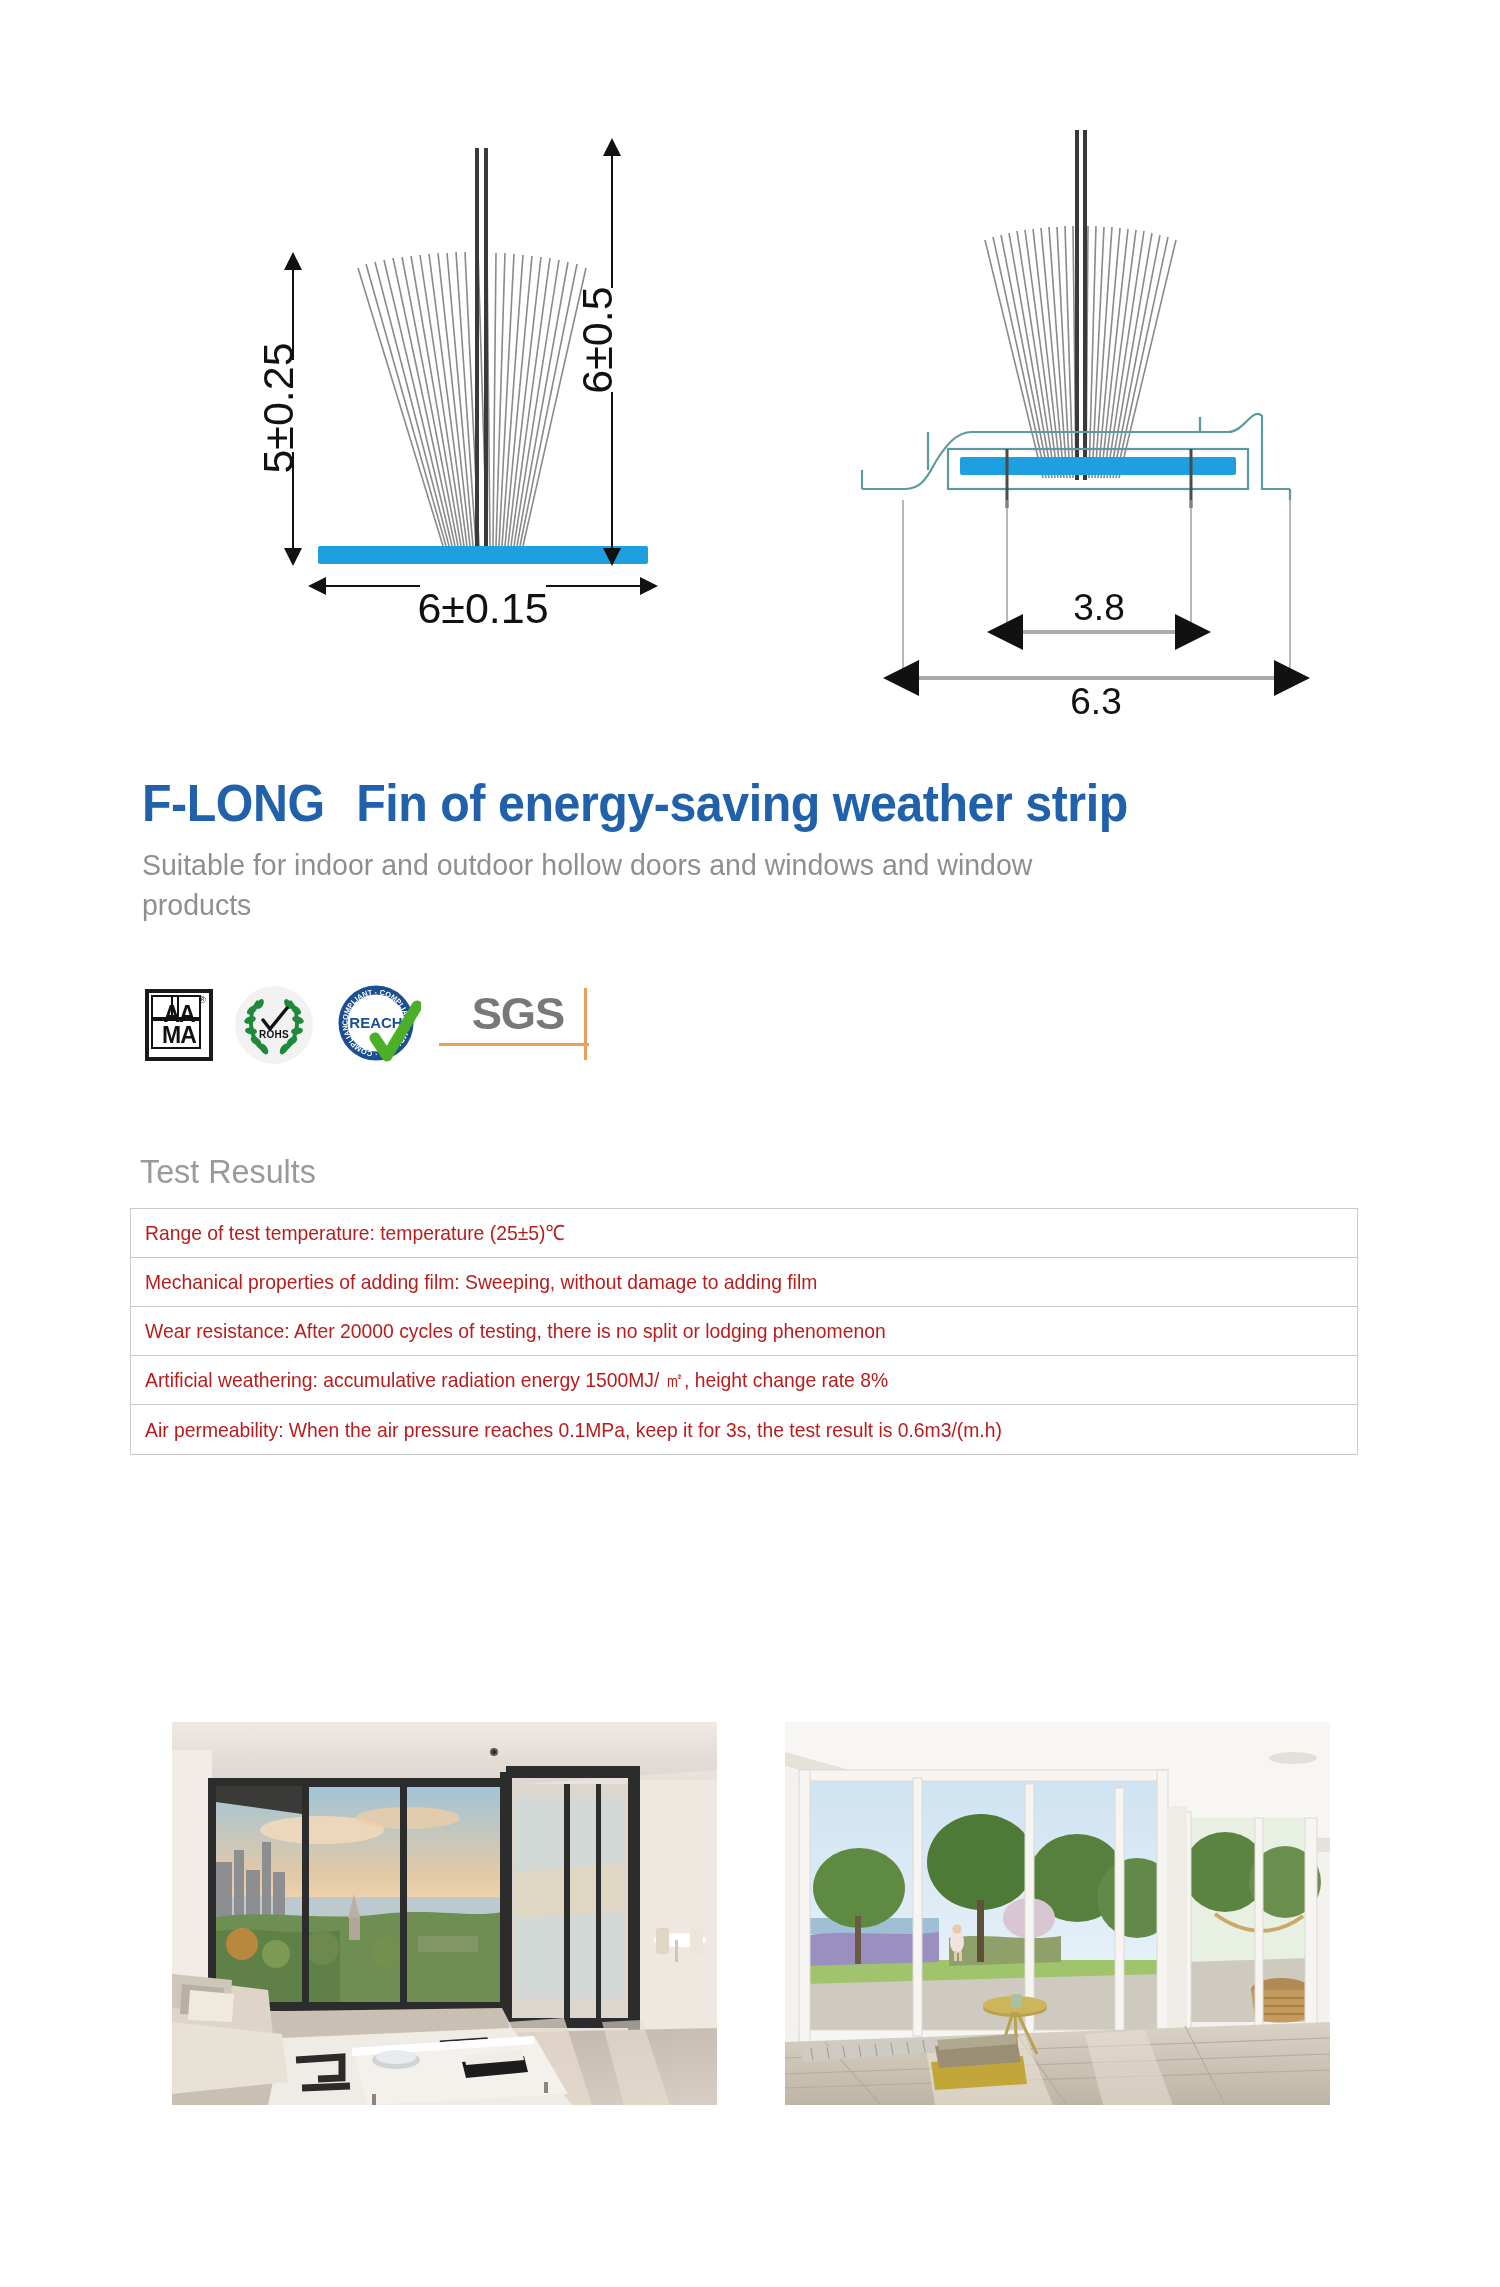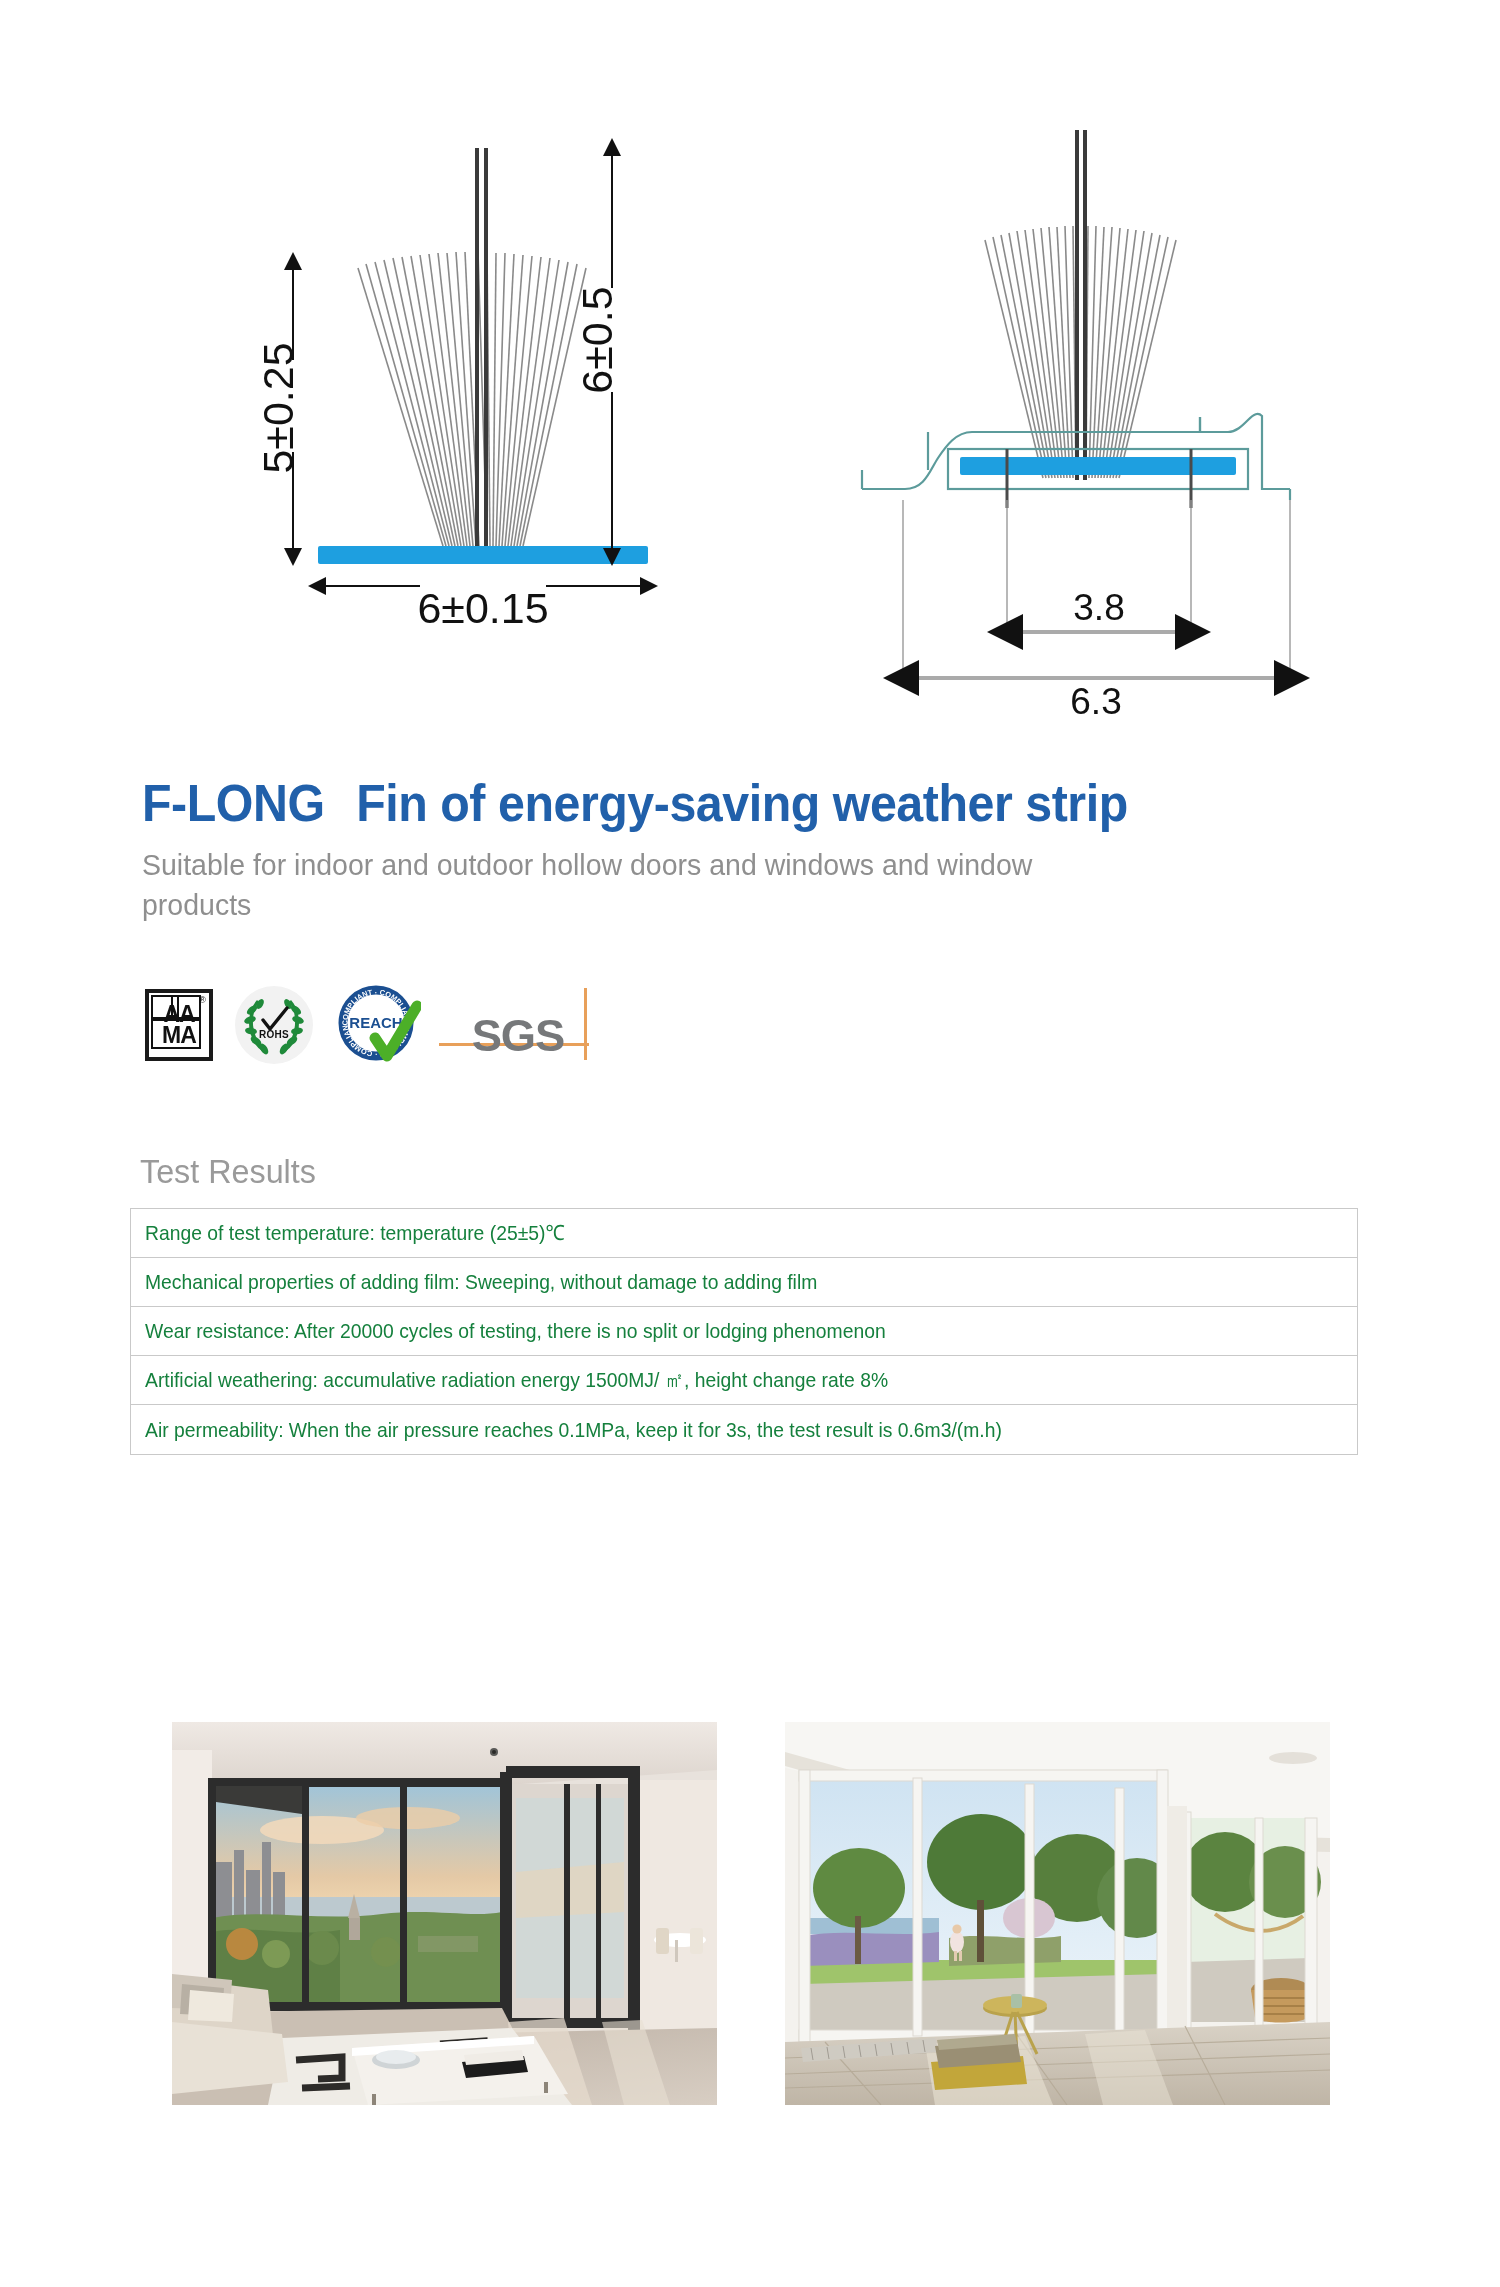--- a/index.html
+++ b/index.html
@@ -75,21 +75,21 @@
     position:absolute; bottom:24px; left:0; right:0; text-align:center;
     font-size:10px; font-weight:bold; color:#111; letter-spacing:0.3px;
   }
 
   
   .logo-reach{ width:86px; height:86px; position:relative; }
 
   
   .logo-sgs{
     position:relative; width:150px; height:66px;
-    display:flex; align-items:flex-end; justify-content:center;
+    display:flex; align-items:flex-start; justify-content:center;
   }
   .sgs-text{
     font-size:44px; font-weight:bold; color:#76787a;
     letter-spacing:-1px; line-height:1; position:relative; z-index:2;
     transform:scaleX(1.03);
   }
   .sgs-bar-h{
     position:absolute; left:-4px; bottom:12px; width:150px; height:3px;
     background:#E8A05A; z-index:1;
   }
@@ -107,21 +107,21 @@
   .results-table{
     position:absolute; left:130px; top:1208px;
     width:1228px;
     border:1px solid #c9c9c9;
     box-sizing:border-box;
     background:#fff;
   }
   .results-row{
     border-bottom:1px solid #c9c9c9;
     padding:11px 12px 11px 14px;
-    font-size:21px; color:#15803d; line-height:1.2;
+    font-size:21px; color:#b91c1c; line-height:1.2;
     box-sizing:border-box;
     display:flex; align-items:center; min-height:49px;
     white-space:nowrap;
   }
   .results-row:last-child{ border-bottom:none; }
   .results-row .rtext{
     transform:scaleX(0.92); transform-origin:left center; display:inline-block;
   }
   .results-row.standard{
     font-size:27px; min-height:58px;

